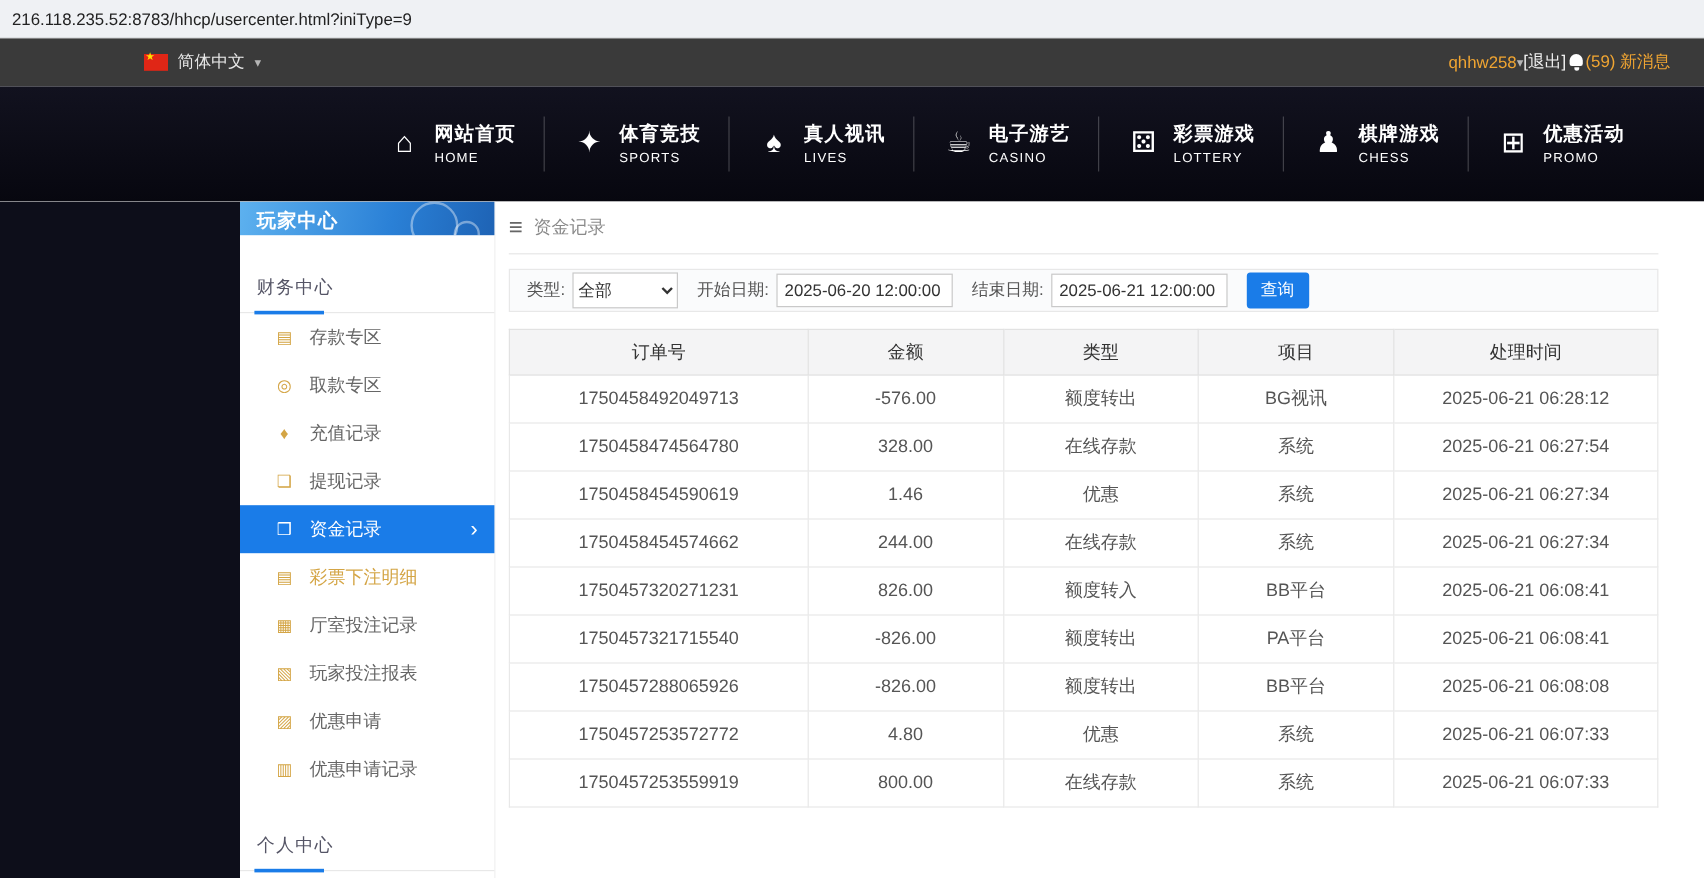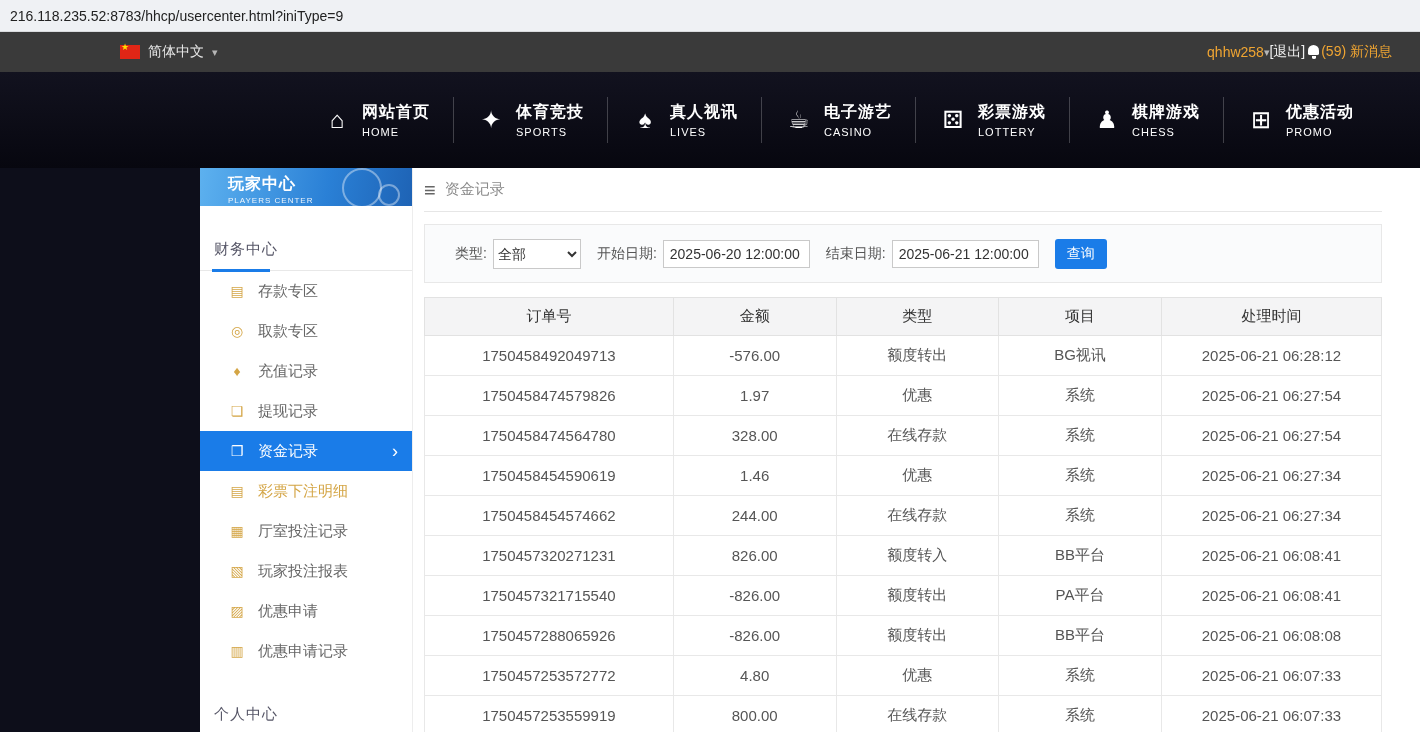--- a/index.html
+++ b/index.html
@@ -45,23 +45,23 @@
   .nav-cn { color: #fff; font-size: 16px; font-weight: bold; letter-spacing: 1px; }
   .nav-en { color: #fff; font-size: 11px; letter-spacing: 1px; margin-top: 3px; }
 
   
   .page { height: 564px; display: flex; overflow: hidden; background: #fff; }
   .dark-strip { width: 200px; flex-shrink: 0; background: #0d0e1a; }
 
   
   .sidebar { width: 213px; flex-shrink: 0; background: #fff; border-right: 1px solid #ededed; }
   .sb-header {
-    height: 38px; position: relative; overflow: hidden;
+    height: 28px; position: relative; overflow: hidden;
     background: linear-gradient(100deg, #5db1ef 0%, #2a80d6 60%, #1e63b5 100%);
-    padding: 6px 0 0 28px; color: #fff;
+    padding: 6px 0 0 14px; color: #fff;
   }
   .sb-header::before, .sb-header::after { content: ""; position: absolute; border: 2px solid rgba(255,255,255,0.4); border-radius: 50%; }
   .sb-header::before { width: 36px; height: 36px; right: 30px; top: 0px; }
   .sb-header::after { width: 18px; height: 18px; right: 12px; top: 16px; }
   .sb-title { font-size: 16px; font-weight: bold; letter-spacing: 1px; }
   .sb-sub { font-size: 8px; letter-spacing: 1px; opacity: 0.9; margin-top: 1px; }
   .section-label {
     position: relative; padding: 15px 14px 11px; font-size: 15px; color: #556;
     border-bottom: 1px solid #e8e8e8; letter-spacing: 1px; margin-top: 19px;
   }
@@ -76,22 +76,22 @@
   .menu-item.active::after { content: "›"; margin-left: auto; margin-right: 14px; font-size: 18px; line-height: 1; }
   .menu-item.highlight { color: #d4a545; }
 
   
   .main { flex: 1; min-width: 0; background: #fff; padding: 0 38px 0 11px; }
   .breadcrumb { height: 44px; display: flex; align-items: center; gap: 9px; color: #8a8a8a; font-size: 15px; border-bottom: 1px solid #e6e6e6; }
   .hamburger { color: #666; font-size: 20px; line-height: 1; cursor: pointer; }
   .hamburger::after { content: "≡"; }
 
   .filterbar {
-    margin-top: 12px; height: 59px; background: #fafbfc; border: 1px solid #e8e8e8;
-    display: flex; align-items: center; padding: 0 30px; font-size: 14px; color: #555;
+    margin-top: 12px; height: 36px; background: #fafbfc; border: 1px solid #e8e8e8;
+    display: flex; align-items: center; padding: 0 14px; font-size: 14px; color: #555;
   }
   .filterbar .lbl { margin-right: 6px; }
   .type-select { height: 30px; width: 88px; border: 1px solid #c9c9c9; background: #fff; font-size: 14px; color: #333; margin-right: 16px; font-family: "Liberation Sans", "DejaVu Sans", sans-serif; }
   .date-input { height: 28px; width: 147px; border: 1px solid #c9c9c9; padding: 0 6px; font-size: 14px; color: #333; margin-right: 16px; font-family: "Liberation Sans", "DejaVu Sans", sans-serif; }
   .search-btn { height: 30px; width: 52px; background: #1a7ce8; color: #ffffff; border: none; border-radius: 3px; font-size: 14px; cursor: pointer; font-family: "Liberation Sans", "DejaVu Sans", sans-serif; }
 
   .data-table { margin-top: 14px; width: 100%; border-collapse: collapse; font-size: 15px; color: #555; text-align: center; table-layout: fixed; }
   .data-table th { background: #f4f4f5; color: #333; font-weight: normal; height: 38px; border: 1px solid #e2e2e2; }
   .data-table td { height: 40px; border: 1px solid #e8e8e8; }
 </style>
@@ -284,27 +284,20 @@
       <tbody>
 
           <tr>
             <td>1750458492049713</td>
             <td>-576.00</td>
             <td>额度转出</td>
             <td>BG视讯</td>
             <td>2025-06-21 06:28:12</td>
           </tr>
 
-          <tr>
-            <td>1750458474579826</td>
-            <td>1.97</td>
-            <td>优惠</td>
-            <td>系统</td>
-            <td>2025-06-21 06:27:54</td>
-          </tr>
 
           <tr>
             <td>1750458474564780</td>
             <td>328.00</td>
             <td>在线存款</td>
             <td>系统</td>
             <td>2025-06-21 06:27:54</td>
           </tr>
 
           <tr>

